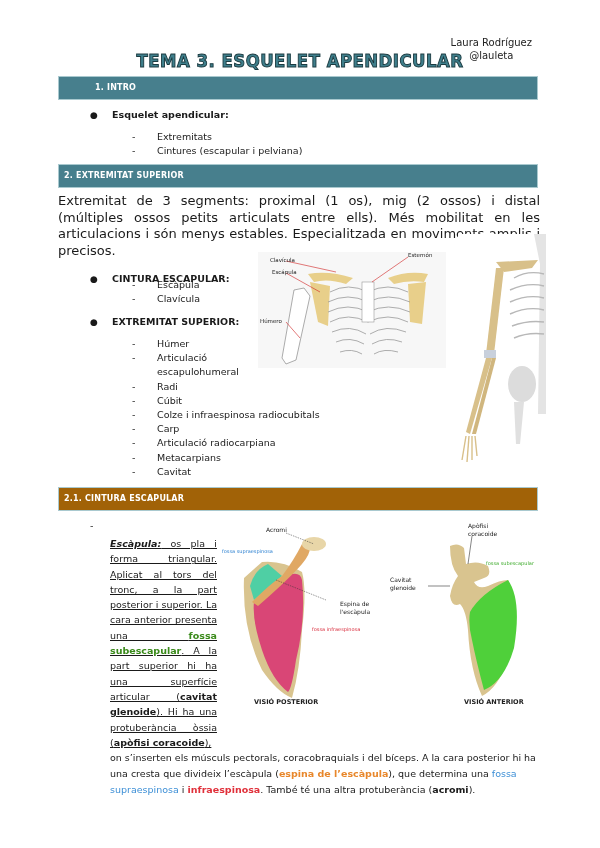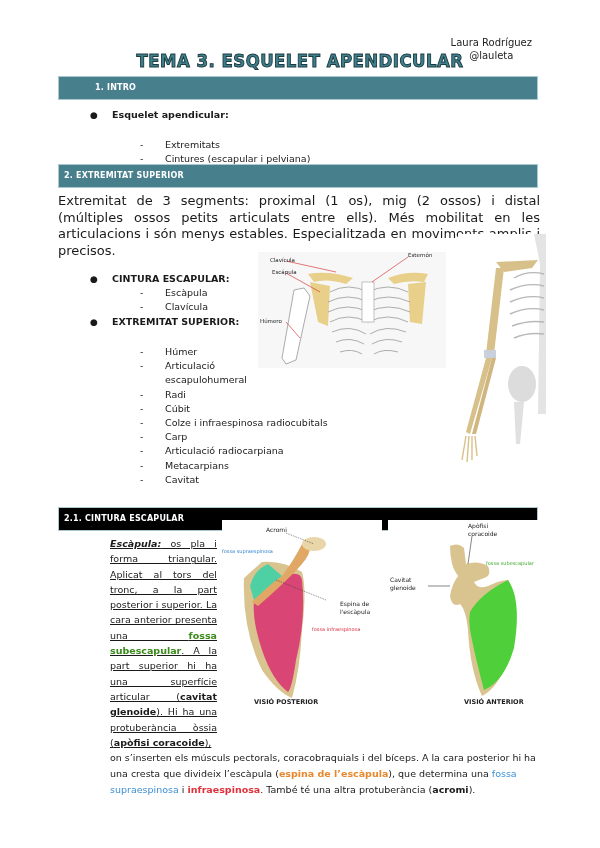--- a/index.html
+++ b/index.html
@@ -7,25 +7,25 @@
            font-family: "DejaVu Sans", sans-serif; color: #1a1a1a; }
     .abs { position: absolute; }
     .author { right: 68px; top: 36px; text-align: center; font-size: 10px; line-height: 13px;
               font-family: "DejaVu Sans", sans-serif; color: #222; }
     .title { left: 0; width: 600px; top: 50px; text-align: center; font-size: 18px; font-weight: bold;
              font-family: "DejaVu Sans", sans-serif; color: #3f7f8c; letter-spacing: 0.5px;
              -webkit-text-stroke: 1px #1b3a40; text-transform: uppercase; transform: scaleX(0.92); }
     .sec-bar { left: 58px; width: 480px; height: 24px; background: #477f8d; border: 1px solid #a9c9cf;
                box-sizing: border-box; color: #fff; font-weight: bold; font-size: 8px; line-height: 22px;
                padding-left: 5px; letter-spacing: 0.2px; }
-    .sec-bar.light { background: #000000; margin-top: 20px; }
+    .sec-bar.light { background: #a16207; }
     .bullet { font-size: 9.5px; line-height: 14px; }
     .bullet .dot { display: inline-block; width: 22px; text-align: left; font-size: 9px; }
     .bullet b { font-weight: bold; }
-    .dash-list { list-style: none; margin: 16px; padding: 0; font-size: 9.5px; line-height: 14.2px; }
+    .dash-list { list-style: none; margin: 8px; padding: 0; font-size: 9.5px; line-height: 14.2px; }
     .dash-list li { position: relative; padding-left: 25px; }
     .dash-list li::before { content: "-"; position: absolute; left: 0; }
     .para { font-size: 13px; line-height: 16.5px; text-align: justify; }
     .col-para { left: 110px; width: 107px; font-size: 9.5px; line-height: 15.3px; text-align: justify; }
     .wide-para { left: 110px; width: 432px; font-size: 9.5px; line-height: 16.2px; margin-top: 24px; }
     .green { color: #3a8a1a; font-weight: bold; }
     .orange { color: #e8872b; font-weight: bold; }
     .blue { color: #3d8fd6; }
     .red { color: #e0303a; font-weight: bold; }
     .fig { background: #ffffff; }

